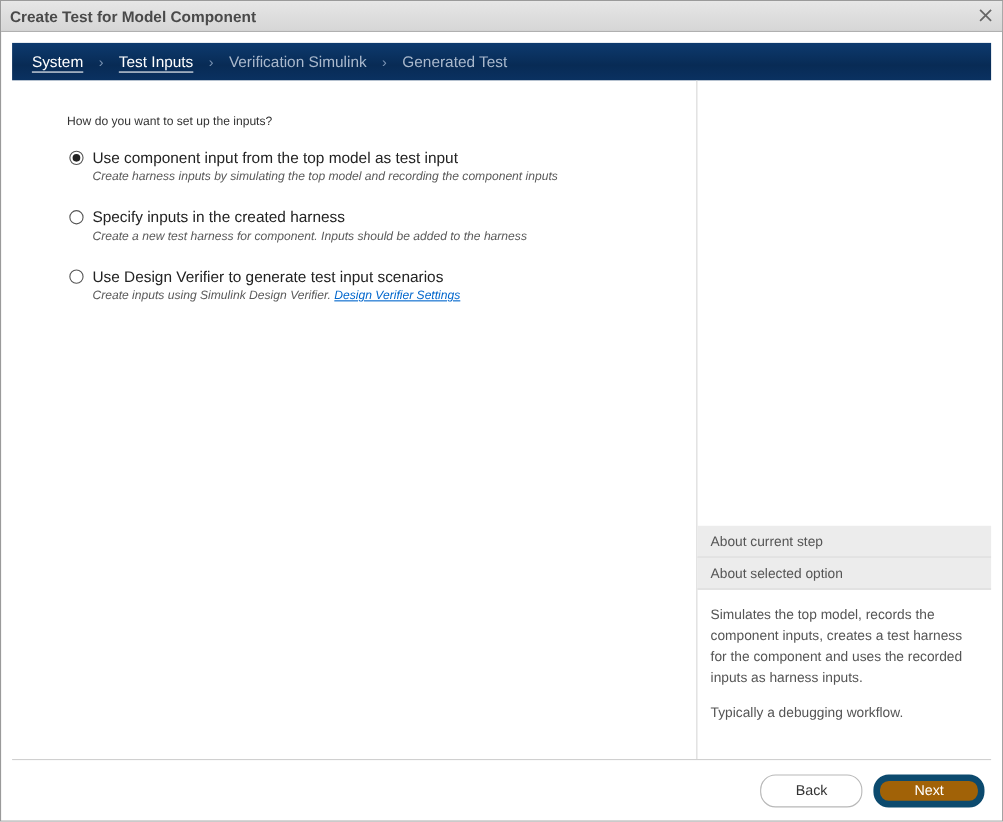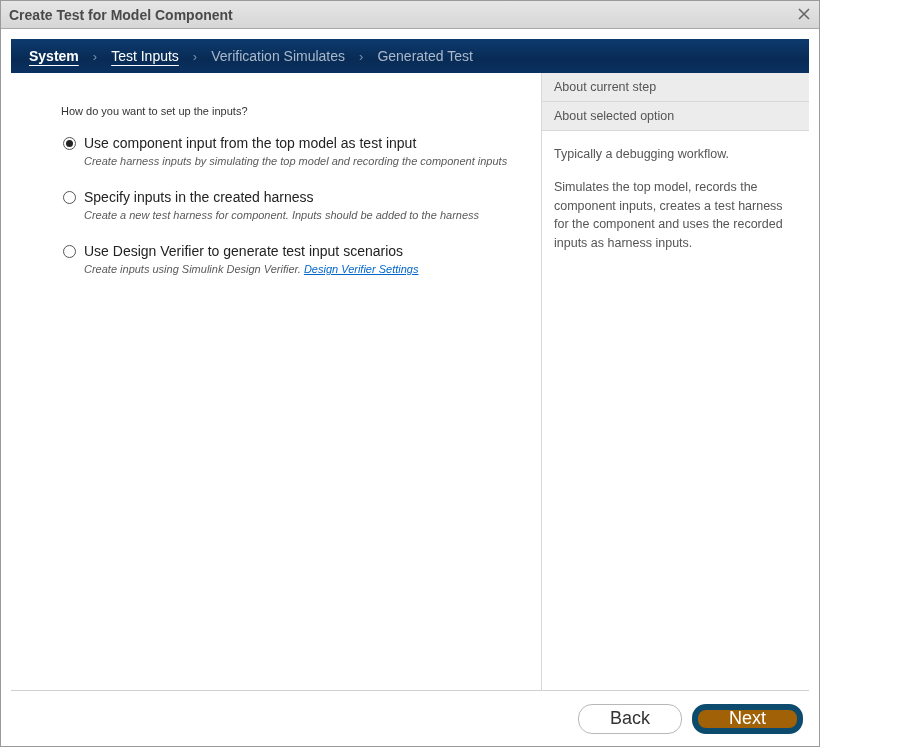--- a/index.html
+++ b/index.html
@@ -6,21 +6,21 @@
   html, body {
     margin: 0; padding: 0;
     width: 912px; height: 747px;
     font-family: Arial, Helvetica, sans-serif;
     font-size: 13px;
     color: #333;
     background: #fff;
     overflow: hidden;
   }
   .window {
-    width: 820px; height: 747px;
+    width: 912px; height: 747px;
     border: 1px solid #9a9a9a;
     display: flex;
     flex-direction: column;
     background: #fff;
   }
   .titlebar {
     height: 28px;
     background: linear-gradient(to bottom, #e6e6e6, #d6d6d6);
     border-bottom: 1px solid #a8a8a8;
     display: flex;
@@ -57,21 +57,20 @@
     gap: 14px;
   }
   .stepper .step {
     cursor: default;
   }
   .stepper .step.done {
     color: #fff;
     text-decoration: underline;
     text-underline-offset: 4px;
     cursor: pointer;
-    font-weight: bold;
   }
   .stepper .step.current {
     color: #fff;
     text-decoration: underline;
     text-underline-offset: 4px;
     cursor: pointer;
   }
   .stepper .sep {
     color: #7a93b3;
     font-size: 13px;
@@ -135,20 +134,21 @@
     text-decoration: underline;
     cursor: pointer;
   }
   .sidepanel {
     width: 268px;
     border-left: 1px solid #d8d8d8;
     display: flex;
     flex-direction: column;
     font-size: 12.5px;
     color: #4a4a4a;
+    justify-content: flex-end;
   }
   .side-header {
     background: #ececec;
     border-bottom: 1px solid #d8d8d8;
     padding: 7px 12px;
     font-size: 12.5px;
     color: #555;
   }
   .side-content {
     padding: 14px 12px 18px 12px;
@@ -163,21 +163,21 @@
     display: flex;
     align-items: center;
     justify-content: flex-end;
     gap: 10px;
     padding: 0 6px;
   }
   .btn {
     min-width: 70px;
     height: 30px;
     border-radius: 14px;
-    font-size: 18px;
+    font-size: 13px;
     display: inline-flex;
     align-items: center;
     justify-content: center;
     cursor: pointer;
     padding: 0 31px;
   }
   .btn.secondary {
     background: #fff;
     border: 1px solid #b8b8b8;
     color: #333;
@@ -200,21 +200,21 @@
           <path d="M1 1 L11 11 M11 1 L1 11" stroke="#666" stroke-width="1.6" fill="none"></path>
         </svg>
     </span>
   </div>
 
   <div class="stepper">
     <span class="step done">System</span>
     <span class="sep">›</span>
     <span class="step current">Test Inputs</span>
     <span class="sep">›</span>
-    <span class="step">Verification Simulates</span>
+    <span class="step">Verification Simulink</span>
     <span class="sep">›</span>
     <span class="step">Generated Test</span>
   </div>
 
   <div class="body">
 
     <div class="main">
       <div class="question">How do you want to set up the inputs?</div>
 
       <div class="option">
@@ -241,22 +241,22 @@
         <div class="opt-desc">
           <span>Create inputs using Simulink Design Verifier. </span><a>Design Verifier Settings</a>
         </div>
       </div>
     </div>
 
     <div class="sidepanel">
       <div class="side-header">About current step</div>
       <div class="side-header">About selected option</div>
       <div class="side-content">
+        <p>Simulates the top model, records the component inputs, creates a test harness for the component and uses the recorded inputs as harness inputs.</p>
         <p>Typically a debugging workflow.</p>
-        <p>Simulates the top model, records the component inputs, creates a test harness for the component and uses the recorded inputs as harness inputs.</p>
       </div>
     </div>
 
   </div>
 
   <div class="footer">
     <div class="btn secondary">Back</div>
     <div class="btn primary">Next</div>
   </div>
 

